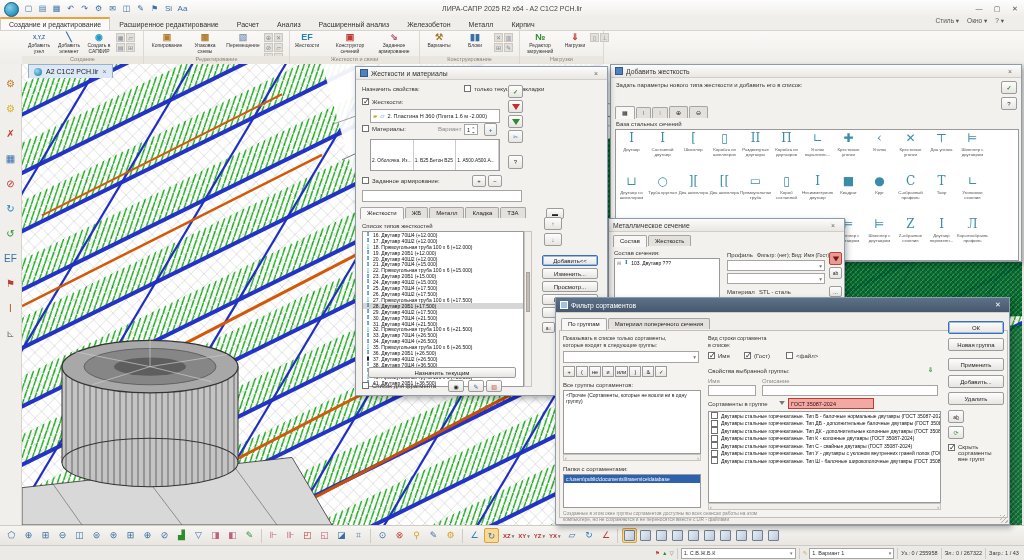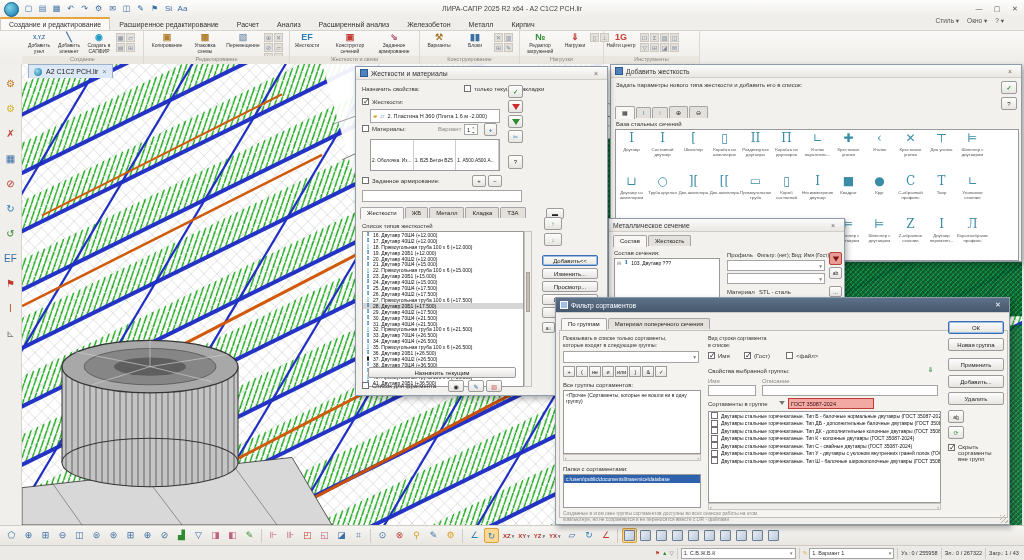--- a/index.html
+++ b/index.html
@@ -216,37 +216,20 @@
         </div>
       <div class="rbtn" style="left:40px">
           <div class="rbi" style="color:#c23b33">⇓</div>
           <div class="rbl">Нагрузки</div>
         </div>
       <div class="smicons" style="left:70px">
           <div class="smi">▯</div>
           <div class="smi">⊥</div>
         </div>
       <div class="rgl">Нагрузки</div>
-    </div>
-    <div class="rgroup" style="left:604px;width:96px">
-      <div class="rbtn" style="left:2px">
-          <div class="rbi" style="color:#c23b33">1G</div>
-          <div class="rbl">Найти центр</div>
-        </div>
-      <div class="smicons" style="left:36px;grid-template-columns:repeat(4,9px)">
-          <div class="smi">⊡</div>
-          <div class="smi">Σ</div>
-          <div class="smi">▨</div>
-          <div class="smi">◫</div>
-          <div class="smi">▽</div>
-          <div class="smi">⊞</div>
-          <div class="smi">◪</div>
-          <div class="smi">⊠</div>
-        </div>
-      <div class="rgl">Инструменты</div>
     </div>
   </div>
 
   <div id="leftbar">
     <div class="lbi" style="color:#c07820">⚙</div>
     <div class="lbi" style="color:#d8b020">⚙</div>
     <div class="lbi" style="color:#c23b33">✗</div>
     <div class="lbi" style="color:#3a6ea5">▦</div>
     <div class="lbi" style="color:#c23b33">⊘</div>
     <div class="lbi" style="color:#2a7fb5">↻</div>

